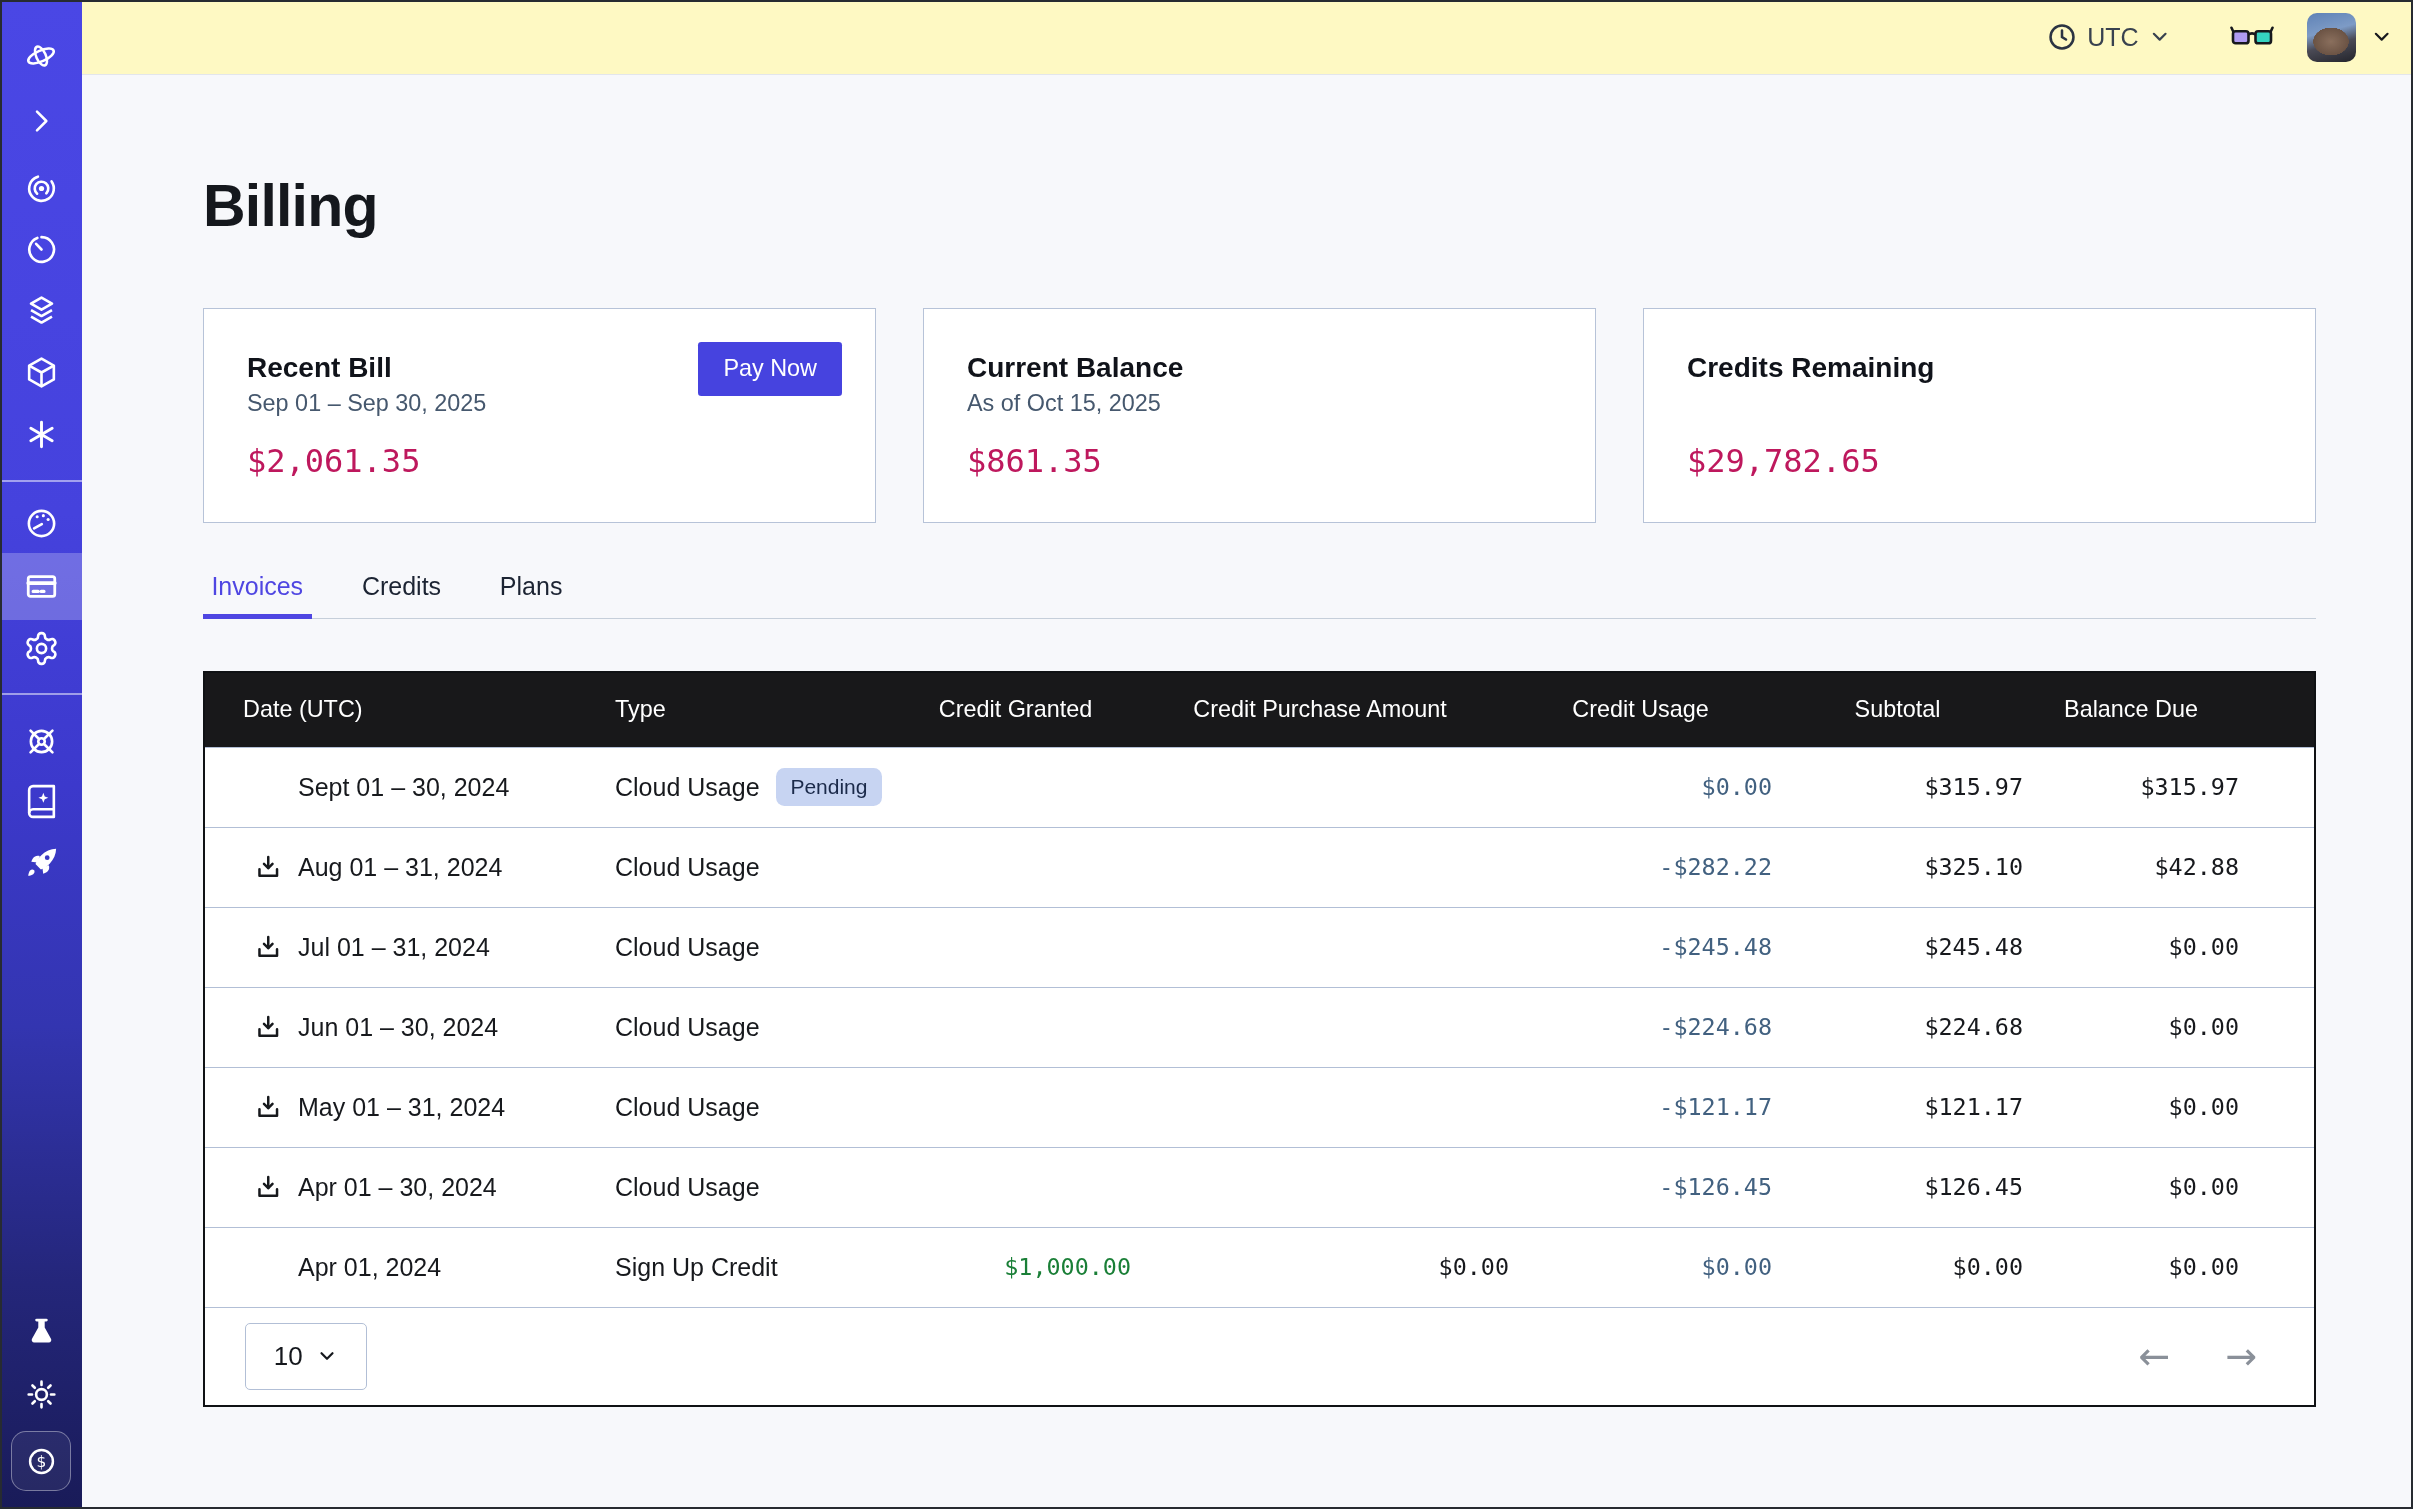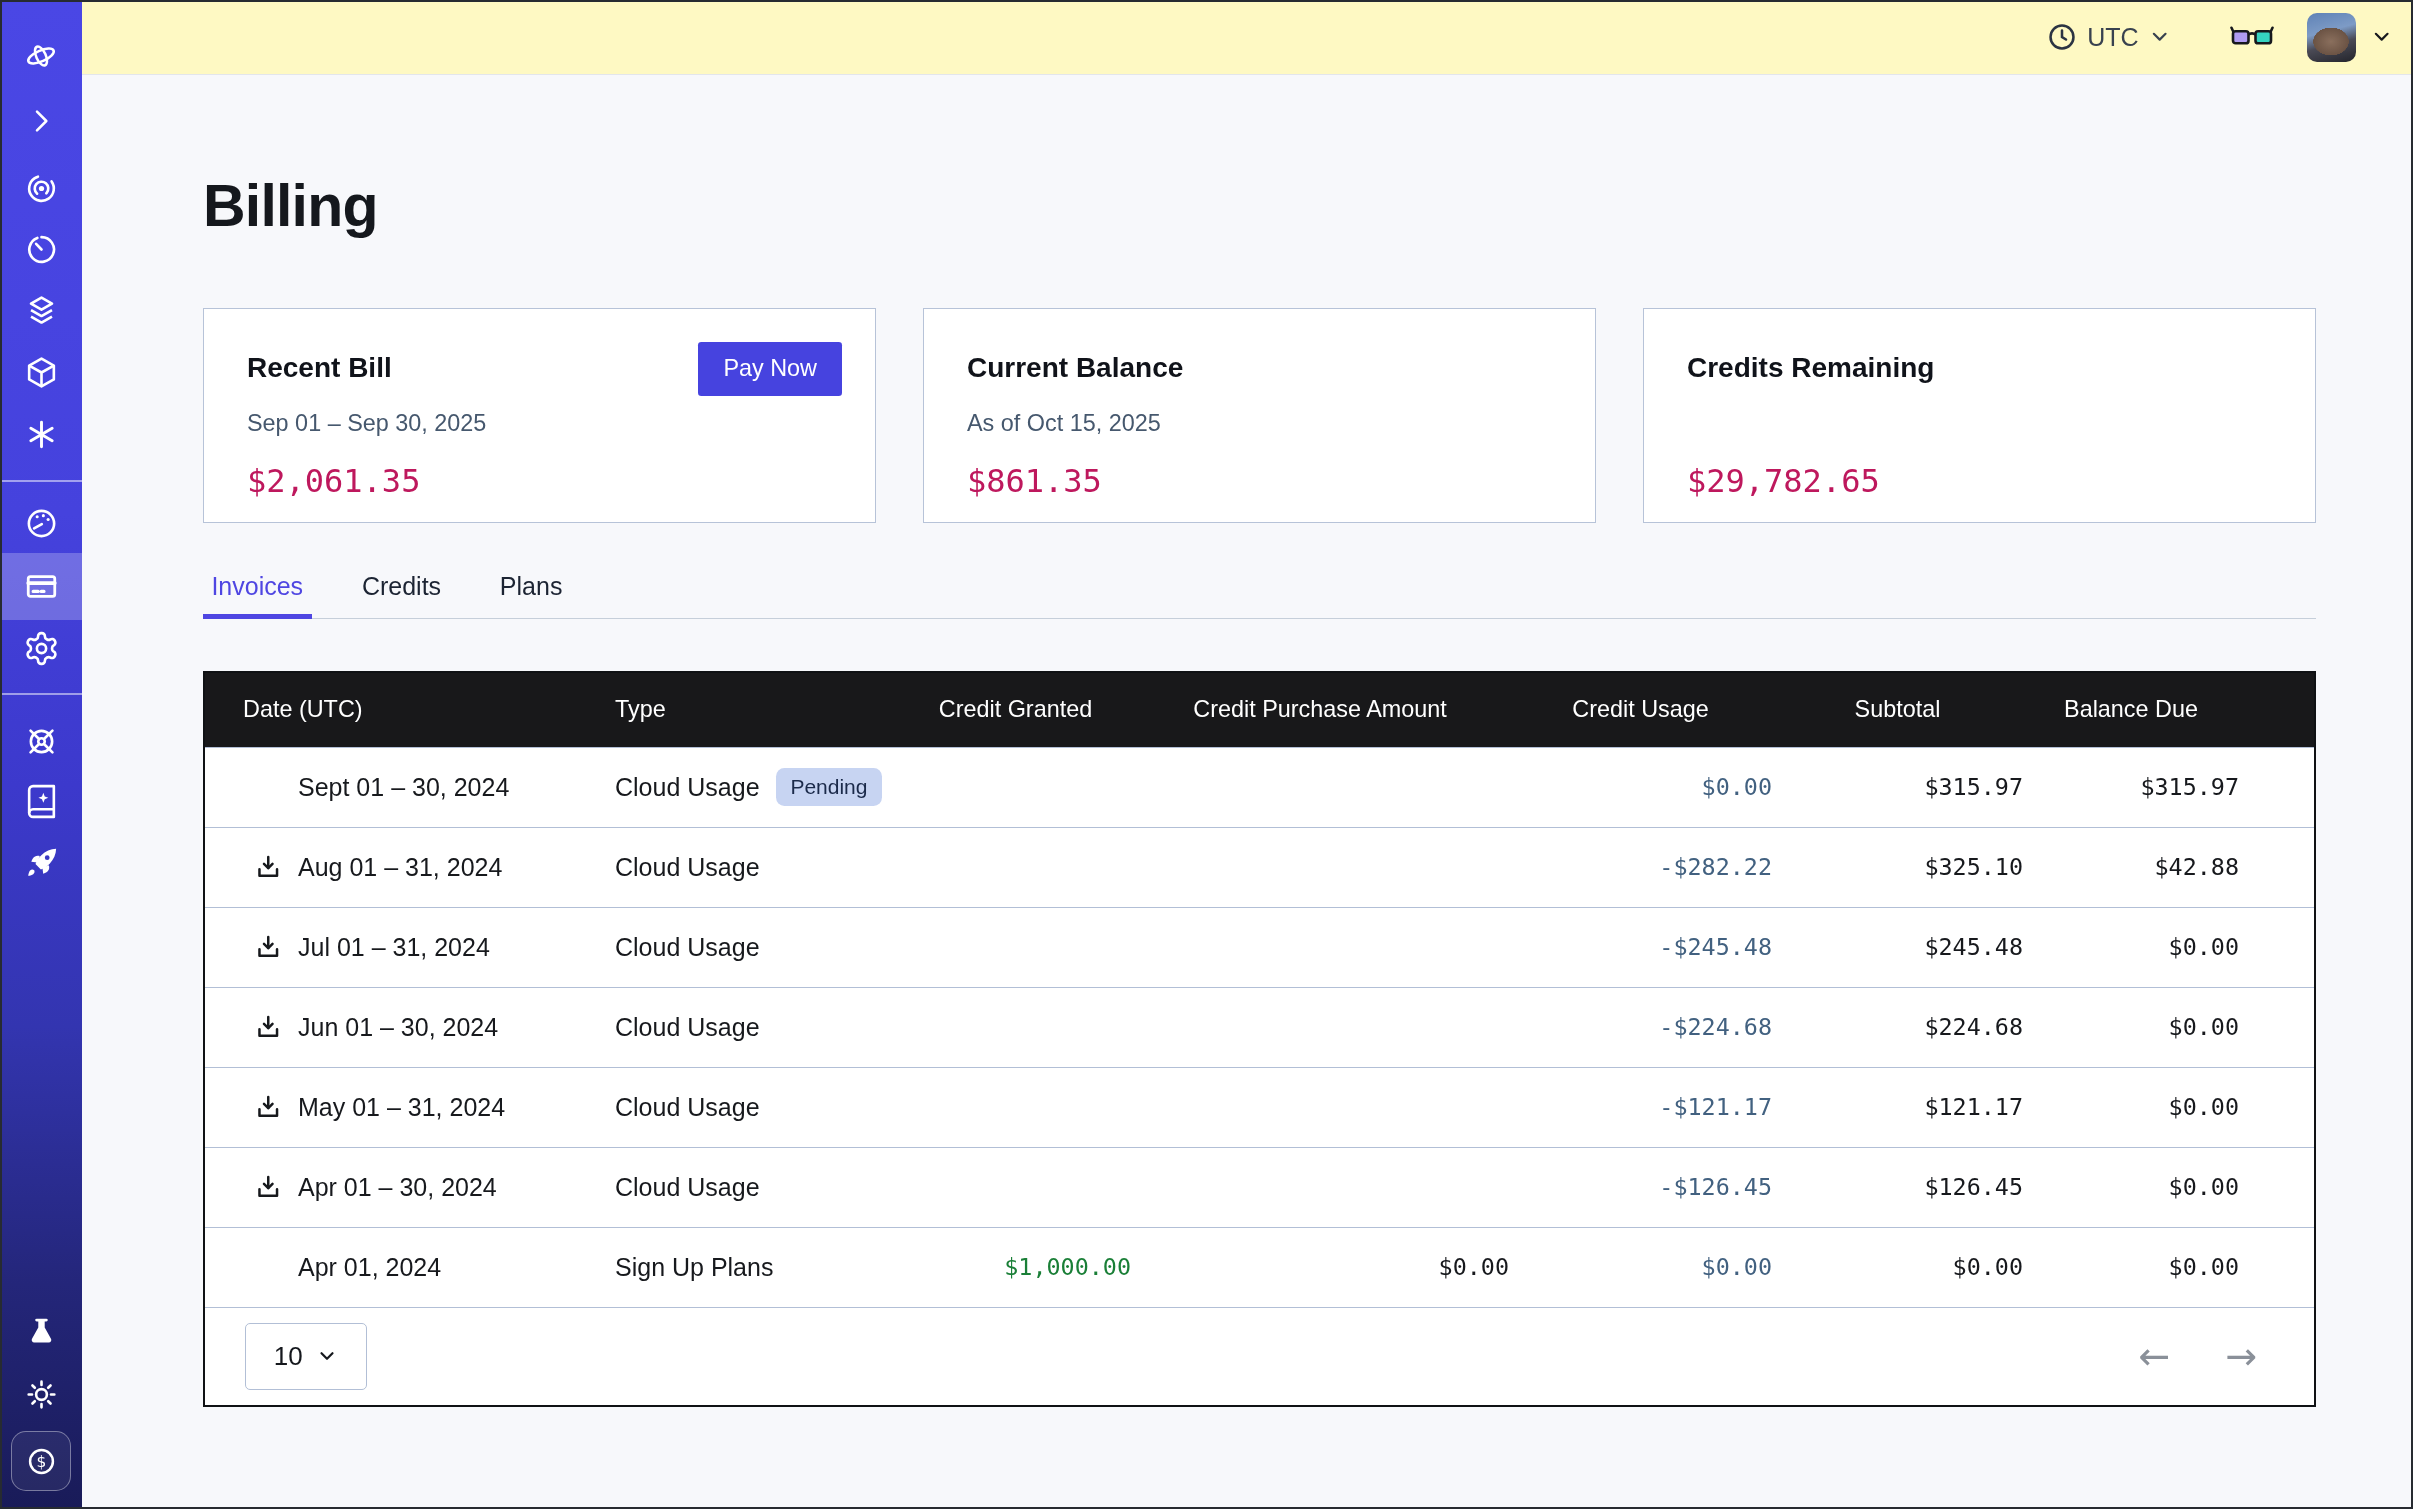--- a/index.html
+++ b/index.html
@@ -43,21 +43,21 @@
       radial-gradient(32px 25px at 24px 28.5px,#8a6f5d 0%,#6b5344 55%,rgba(0,0,0,0) 56%),
       linear-gradient(165deg,#5f82b6 0%,#7d9bc6 38%,#4a4a55 62%,#23242b 100%);}
 
   #content{flex:1;overflow:hidden;background:var(--page-bg);padding:0 97px 0 121px;}
   h1#page-title{margin-top:99px;font-size:59px;line-height:1.1;font-weight:700;letter-spacing:-0.8px;color:#15181d;}
 
   
   .cards{display:flex;gap:47px;margin-top:69px;}
   .card{position:relative;width:673px;height:215px;background:#fff;border:1.7px solid var(--card-border);padding:43px;}
   .card-title{font-size:28px;font-weight:700;color:#10131a;}
-  .card-subtitle{font-size:23.4px;color:var(--slate);margin-top:26px;min-height:28.5px;}
+  .card-subtitle{font-size:23.4px;color:var(--slate);margin-top:6px;min-height:28.5px;}
   .card-amount{font-family:"DejaVu Sans Mono", monospace;font-size:32px;color:#be185d;margin-top:23.4px;}
   .pay-btn{position:absolute;top:33px;right:33px;height:54px;padding:0 25px;background:var(--accent);
     color:#fff;font-size:23.4px;font-family:"Liberation Sans", sans-serif;border:none;border-radius:3.3px;cursor:pointer;}
 
   
   .tabs{display:flex;gap:42px;margin-top:49px;border-bottom:1.7px solid #c6cfda;}
   .tab{font-size:25px;color:#1c2433;padding:0 8.4px 16.7px 8.4px;cursor:pointer;position:relative;}
   .tab.active{color:#4f46e2;}
   .tab.active::after{content:"";position:absolute;left:0;right:0;bottom:-1.7px;height:5px;background:#4f46e2;}
 
@@ -407,21 +407,21 @@
       <span class="dl-wrap hidden-icon">
         <svg width="28.5" height="28.5" viewBox="0 0 24 24" fill="none" stroke="#17191d" stroke-width="2.1" stroke-linecap="round" stroke-linejoin="round">
           <path d="M12 3.4v9.2"></path>
           <path d="M8.4 9.2 12 12.8 15.6 9.2"></path>
           <path d="M4.6 13.6v5.6h14.8v-5.6"></path>
         </svg>
       </span>
       <span class="date-text">Apr 01, 2024</span>
     </div>
     <div class="td col-type">
-      <span class="type-text">Sign Up Plans</span>
+      <span class="type-text">Sign Up Credit</span>
 
     </div>
     <div class="td num col-granted green">$1,000.00</div>
     <div class="td num col-purchase">$0.00</div>
     <div class="td num col-usage">$0.00</div>
     <div class="td num col-subtotal">$0.00</div>
     <div class="td num col-balance">$0.00</div>
   </div>
 </div>
         <div class="tfoot">

